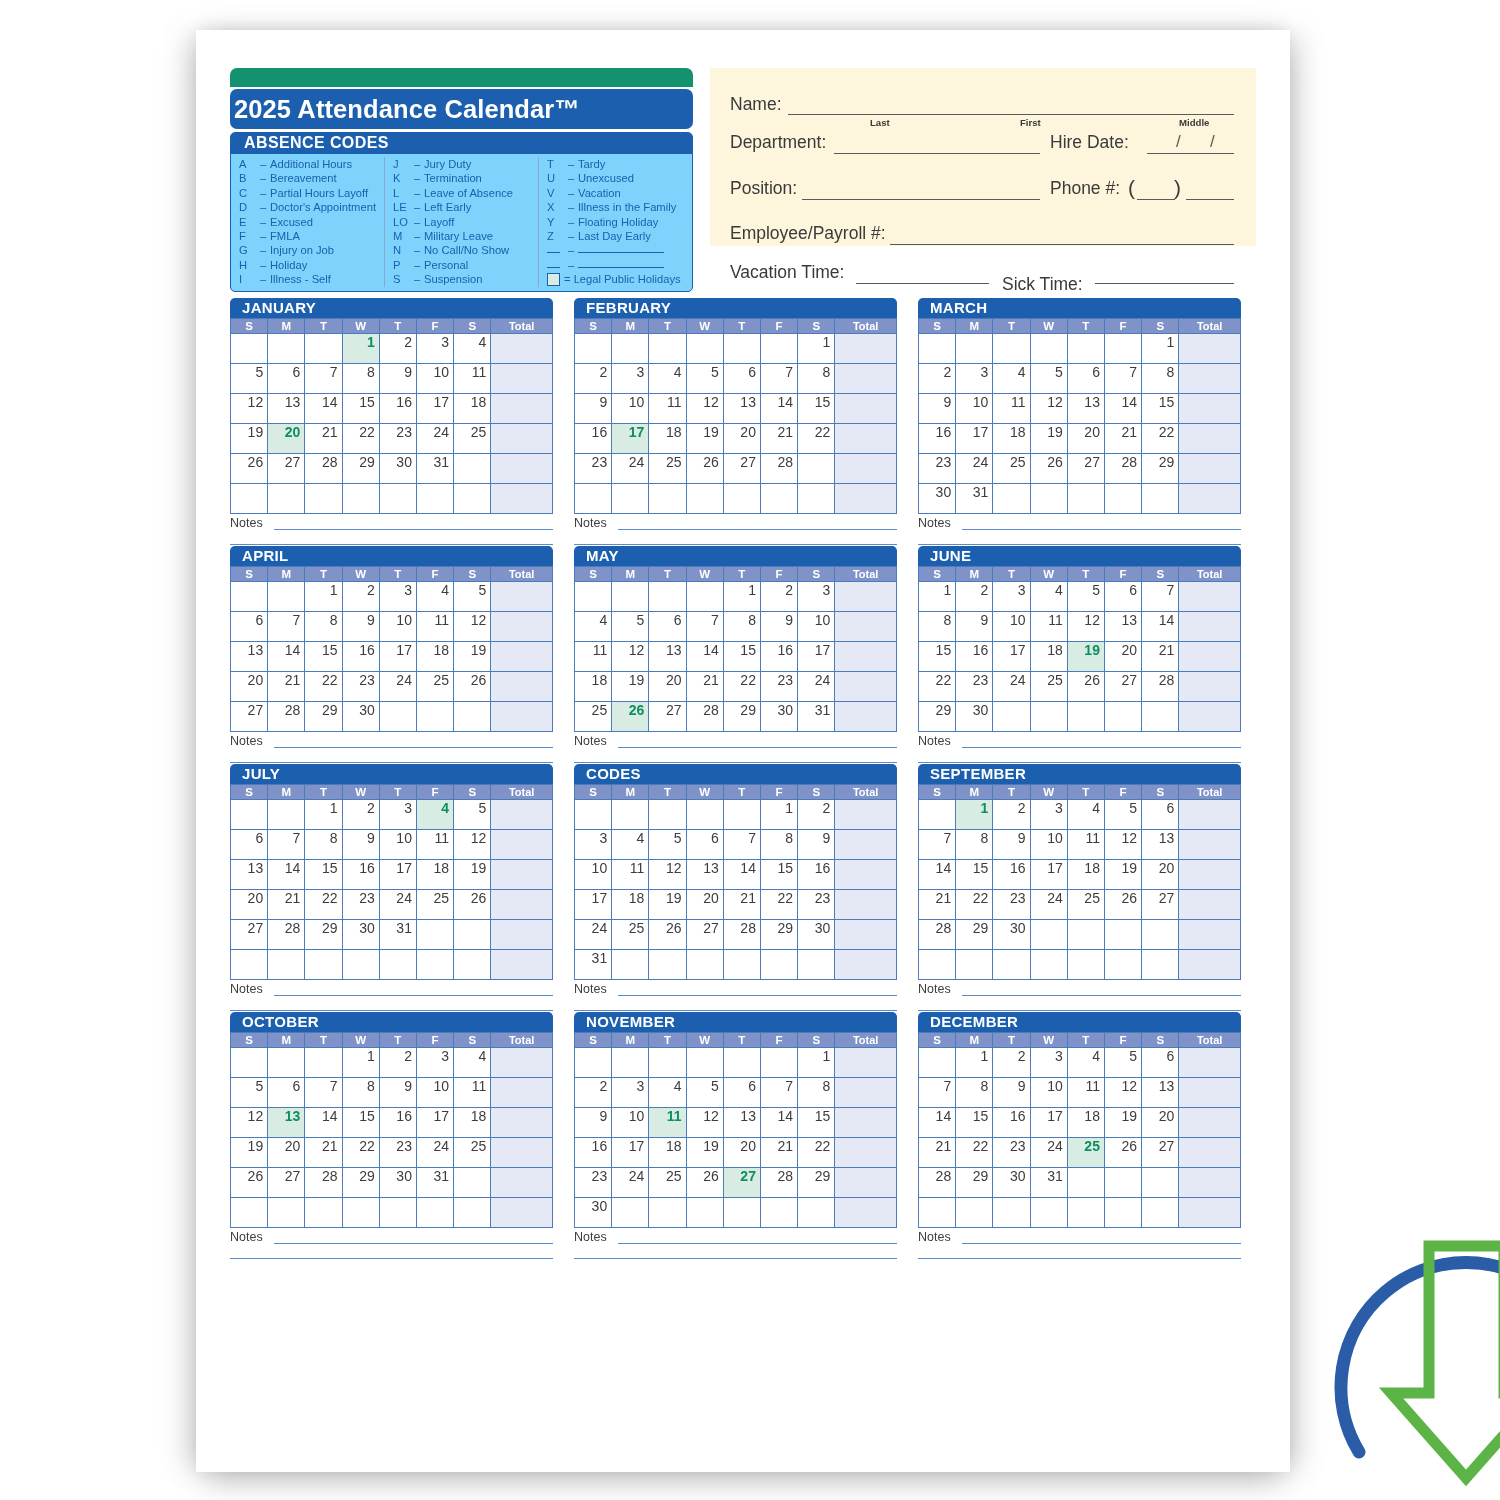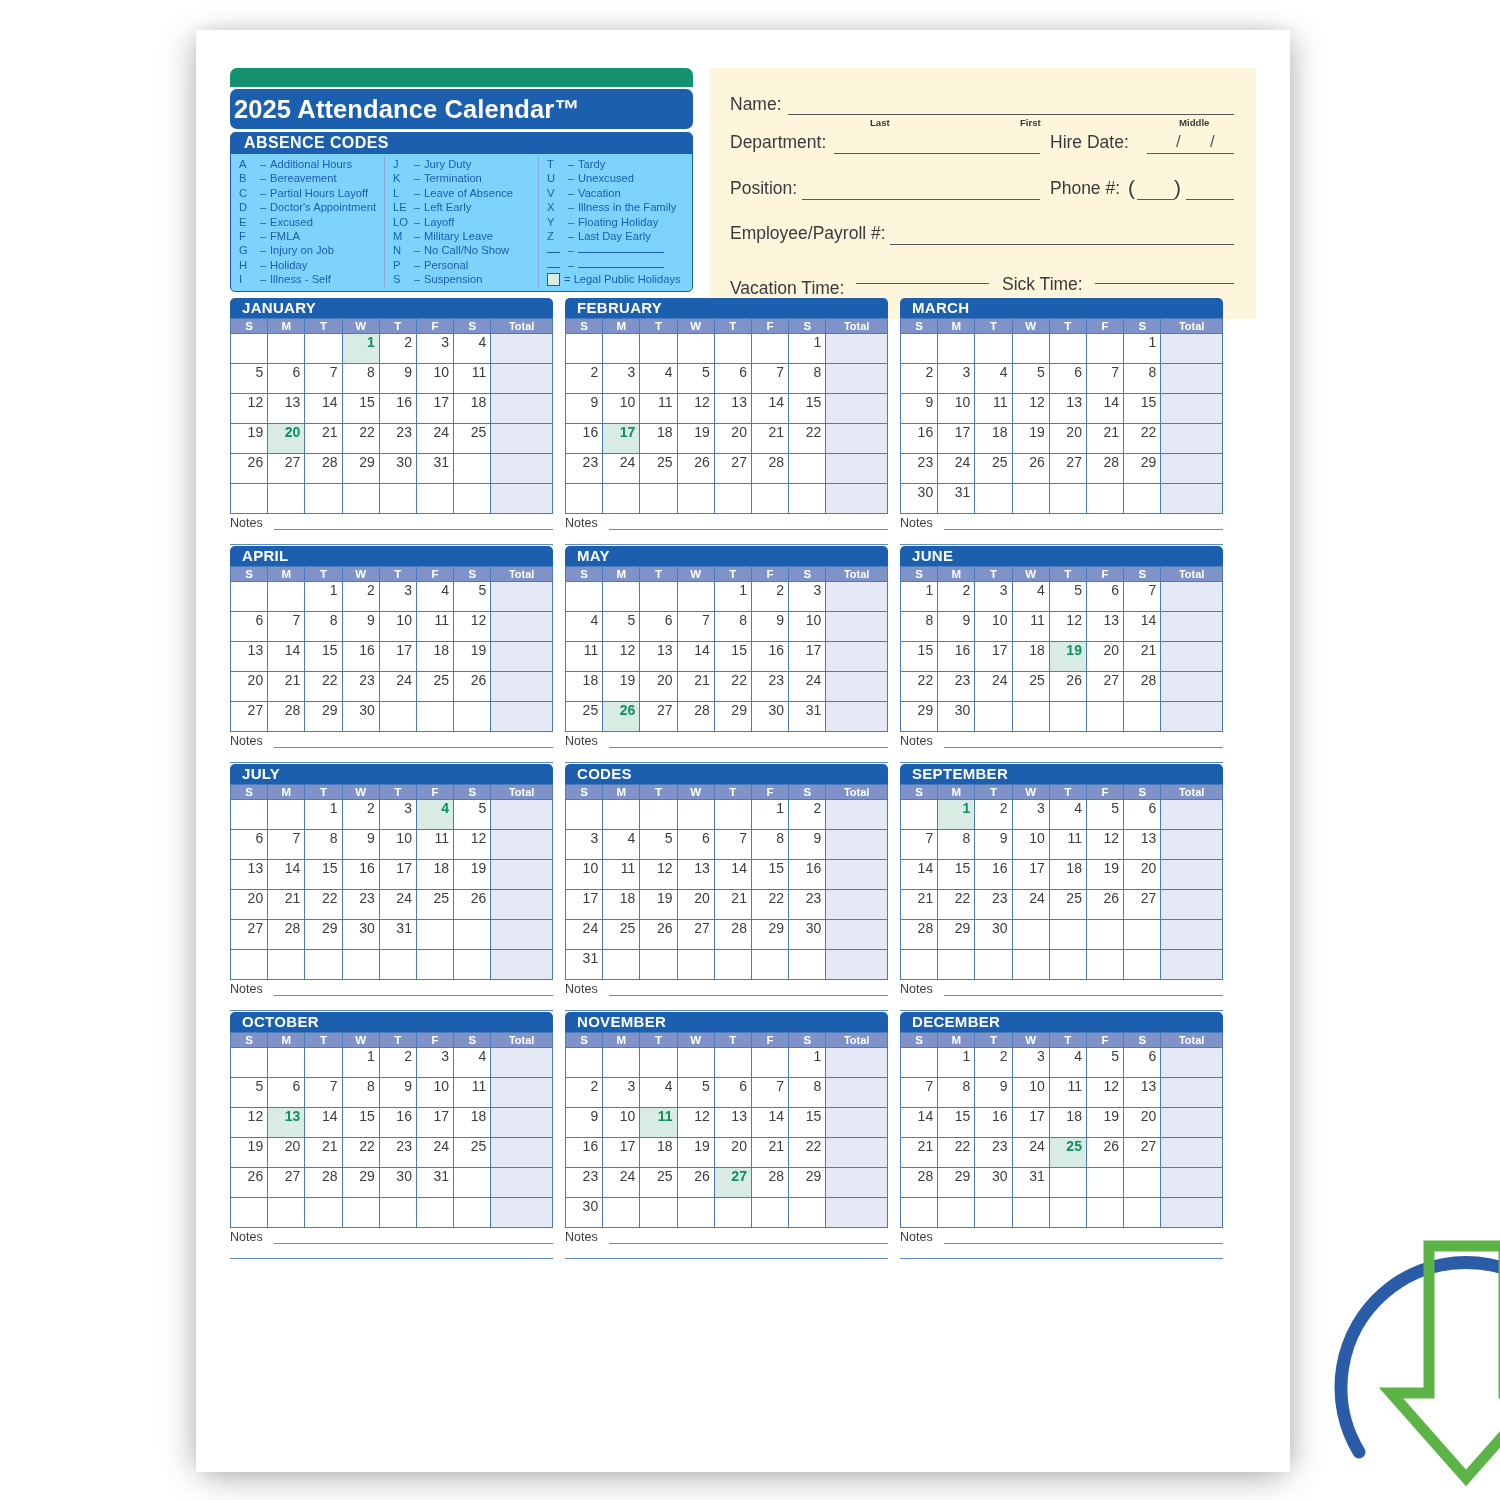--- a/index.html
+++ b/index.html
@@ -73,32 +73,32 @@
   }
   .legend-row{display:flex;align-items:center;font-size:11.2px;color:#1b5fae;line-height:14.4px;}
   .legend-box{
     width:11px;height:11px;background:#d9ece4;
     border:1px solid #1b5fae;margin-right:4px;flex:none;
   }
 
   
   #hdr-right{
     position:absolute;left:514px;top:38px;
-    width:546px;height:251px;
+    width:546px;height:178px;
     background:#fdf6dc;
   }
   .info-line{position:absolute;font-size:17.5px;color:#3a3a3a;white-space:nowrap;}
   .rule{position:absolute;border-bottom:1.3px solid #5a5a5a;}
   .sub-lab{position:absolute;font-size:9.6px;font-weight:bold;color:#3a3a3a;}
   .slash{position:absolute;font-size:17px;color:#5a5a5a;}
 
   
   #months{position:absolute;left:34px;top:268px;width:1030px;}
   .mrow{display:flex;}
-  .month{width:323px;margin-right:12px;}
+  .month{width:323px;margin-right:21px;}
   .month:last-child{margin-right:0;}
 
   .m-title{
     background:#1b5fae;color:#fff;
     font-size:15px;font-weight:bold;
     border-radius:5px 5px 0 0;
     padding:1px 0 2px 12px;
     letter-spacing:.3px;
   }
   table.cal{
@@ -326,21 +326,21 @@
     <div class="rule" style="left:92px;top:131px;width:238px;"></div>
     <div class="info-line" style="left:340px;top:110px;">Phone #:</div>
     <div class="info-line" style="left:418px;top:108px;font-size:21px;">(</div>
     <div class="rule" style="left:427px;top:131px;width:38px;"></div>
     <div class="info-line" style="left:464px;top:108px;font-size:21px;">)</div>
     <div class="rule" style="left:476px;top:131px;width:48px;"></div>
 
     <div class="info-line" style="left:20px;top:155px;">Employee/Payroll #:</div>
     <div class="rule" style="left:180px;top:176px;width:344px;"></div>
 
-    <div class="info-line" style="left:20px;top:194px;margin-top:16px;">Vacation Time:</div>
+    <div class="info-line" style="left:20px;top:194px;">Vacation Time:</div>
     <div class="rule" style="left:146px;top:215px;width:133px;"></div>
     <div class="info-line" style="left:292px;top:206px;">Sick Time:</div>
     <div class="rule" style="left:385px;top:215px;width:139px;"></div>
   </div>
 
   <div id="months">
       <div class="mrow">
         <div class="month">
           <div class="m-title">JANUARY</div>
           <table class="cal">

